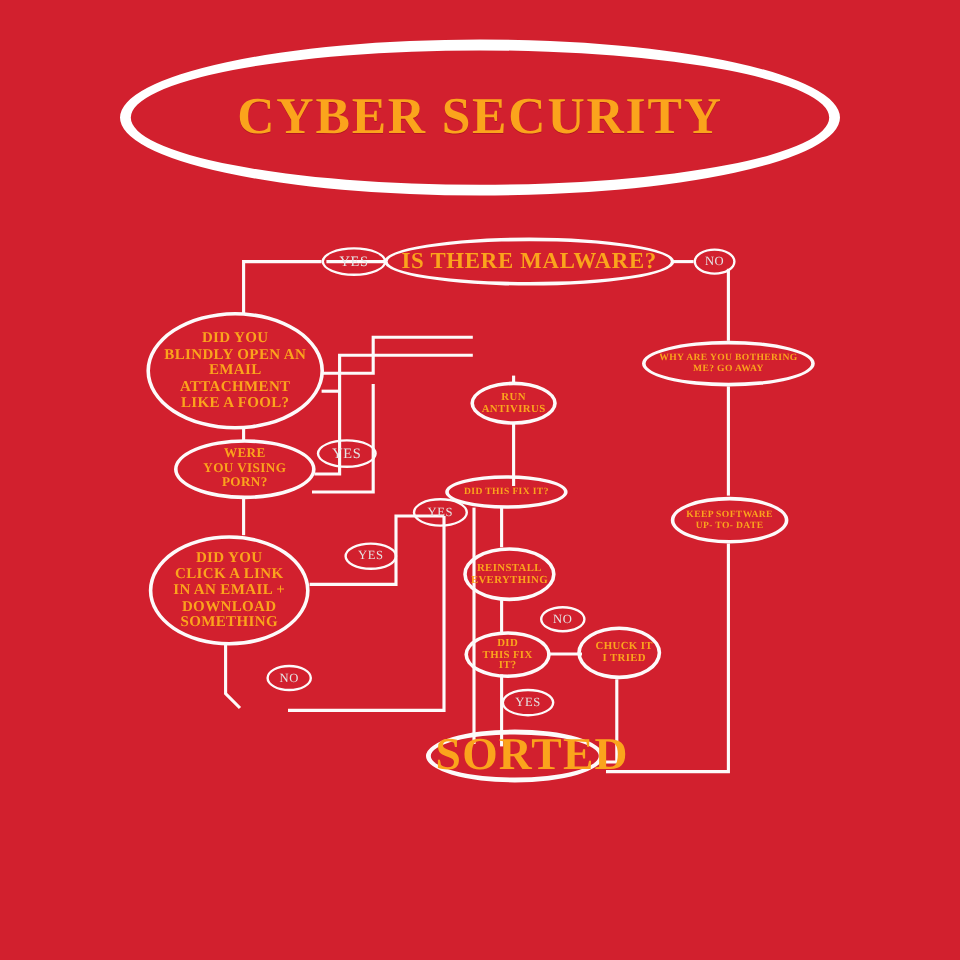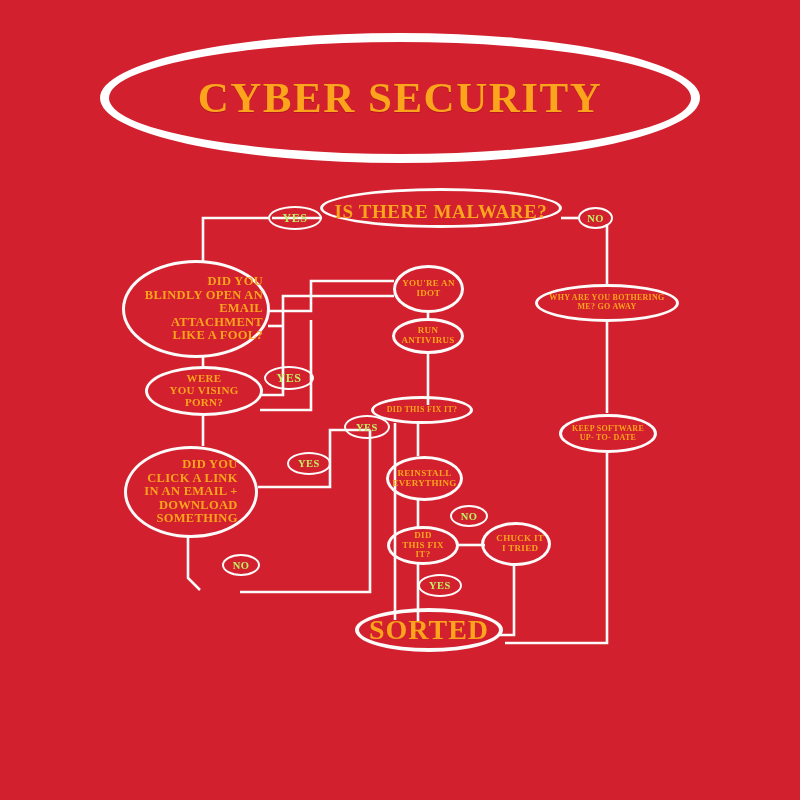--- a/index.html
+++ b/index.html
@@ -42,36 +42,36 @@
   .title-line{
     font-family:"Liberation Serif", serif;
     font-weight:bold;
     font-size:43px;
     letter-spacing:1.5px;
     line-height:1.05;
     text-transform:uppercase;
     text-shadow:0 1px 0 rgba(120,10,15,.35);
   }
 
-  .n-big{font-size:12.5px;text-align:right;}
+  .n-big{font-size:12.5px;}
   .n-mid{font-size:11px;}
   .n-small{font-size:9px;}
   .n-tiny{font-size:8px;}
   .n-head{font-size:19px;letter-spacing:.6px;}
-  .n-sorted{font-size:28px;letter-spacing:1px;}
+  .n-sorted{font-size:38px;letter-spacing:1px;}
 
   .lbl{
     position:absolute;
     border:2px solid #fdfafa;
     border-radius:50%;
     box-sizing:border-box;
     display:flex;align-items:center;justify-content:center;
-    color:#bef264;
+    color:#e5e5e5;
     font-family:"Liberation Serif", serif;
-    font-weight:bold;
+    font-weight:normal;
     font-size:12px;
     letter-spacing:.5px;
     text-transform:uppercase;
     background:transparent;
   }
   .lbl-sm{font-size:10.5px;text-align:right;}
 </style>
 </head>
 <body>
 
@@ -123,21 +123,21 @@
       <path d="M 456 545 L 485 545"></path>
 
       <path d="M 514 566 L 514 635 L 500 635"></path>
     </g>
   </svg>
 
   <div class="title-oval" style="left:100px;top:33px;width:600px;height:130px;">
     <div class="title-line">CYBER SECURITY</div>
   </div>
 
-  <div class="node n-head" style="left:320px;top:188px;width:242px;height:40px;align-items:flex-end;">
+  <div class="node n-head" style="left:320px;top:198px;width:242px;height:40px;">
     <span>IS THERE MALWARE?</span>
   </div>
 
   <div class="node n-big" style="left:122px;top:260px;width:148px;height:98px;">
     <div>
       <span>DID YOU</span>
       <span>BLINDLY OPEN AN</span>
       <span>EMAIL ATTACHMENT</span>
       <span>LIKE A FOOL?</span>
     </div>
@@ -155,26 +155,20 @@
     <div>
       <span>DID YOU</span>
       <span>CLICK A LINK</span>
       <span>IN AN EMAIL +</span>
       <span>DOWNLOAD</span>
       <span>SOMETHING</span>
     </div>
   </div>
 
 
-  <div class="node n-small" style="left:393px;top:265px;width:71px;height:48px;">
-    <div>
-      <span>YOU'RE AN</span>
-      <span>IDOT</span>
-    </div>
-  </div>
 
   <div class="node n-small" style="left:392px;top:318px;width:72px;height:36px;">
     <div>
       <span>RUN</span>
       <span>ANTIVIRUS</span>
     </div>
   </div>
 
   <div class="node n-tiny" style="left:371px;top:396px;width:102px;height:28px;">
     <span>DID THIS FIX IT?</span>

